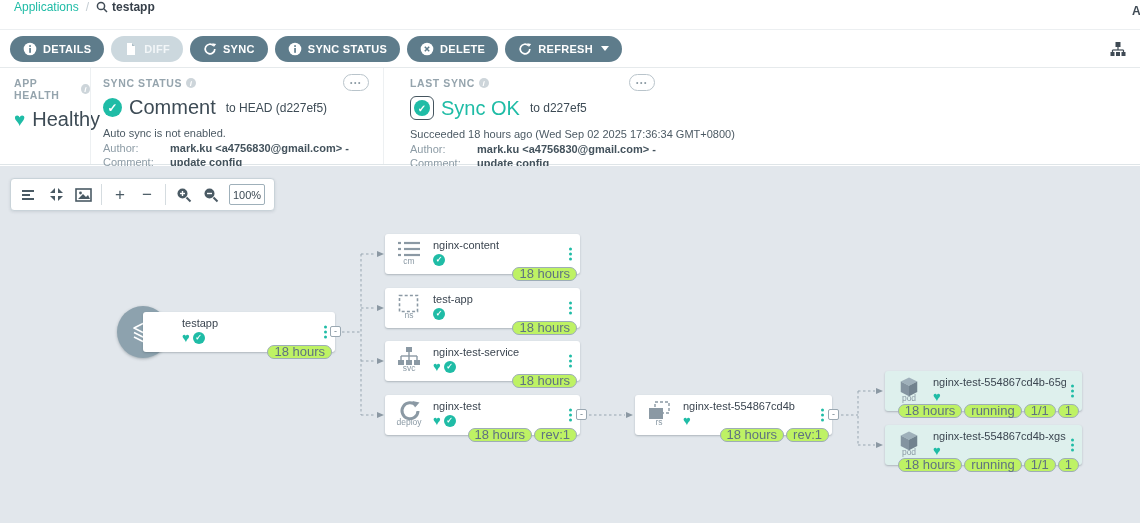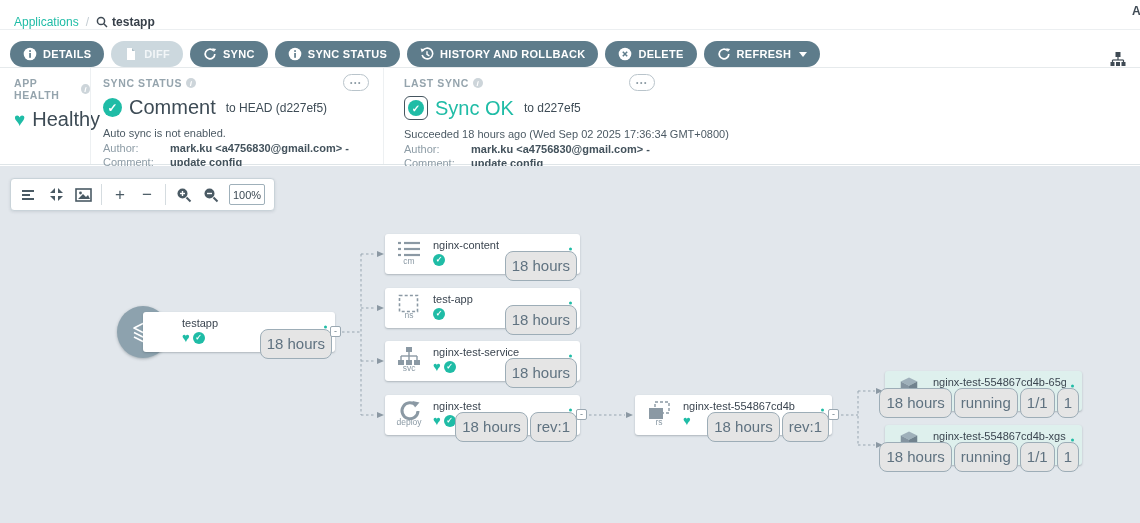--- a/index.html
+++ b/index.html
@@ -4,47 +4,47 @@
 <style>
   :root{
     --accent:#1fbca6; --btn:#5e7c8b; --btn-dis:#ccd8de; --graph-bg:#e2e7ec;
     --pod-bg:#def0ed; --dark:#3d4b55; --gray:#8d9ca6; --edge:#97a5b0;
   }
   *{box-sizing:border-box;margin:0;padding:0}
   html,body{width:1140px;height:523px;overflow:hidden;background:#fff;
     font-family:"Liberation Sans",sans-serif;position:relative}
 
   
-  .crumbbar{height:30px;display:flex;align-items:flex-end;padding:0 14px;
+  .crumbbar{height:30px;display:flex;align-items:flex-start;padding:0 14px;
     border-bottom:1px solid #eceff1;font-size:12px;gap:7px;position:relative}
   .crumb-link{color:var(--accent);cursor:pointer;text-decoration:none}
   .crumb-sep{color:#c3ccd2}
   .crumb-app{display:flex;align-items:center;gap:4px;font-weight:bold;color:#363f49;cursor:pointer}
   .partial-glyph{position:absolute;right:-4px;top:4px;width:12px;height:12px;overflow:hidden;color:#3f4a54;font-weight:bold;font-size:12px}
 
   
-  .toolbar{height:38px;display:flex;align-items:flex-end;gap:7px;padding:0 10px;
+  .toolbar{height:38px;display:flex;align-items:center;gap:7px;padding:0 10px;
     border-bottom:1px solid #e6eaec;position:relative}
   .tb-btn{height:26px;border-radius:13px;background:var(--btn);color:#fff;border:none;
     font-family:"Liberation Sans",sans-serif;font-size:11px;font-weight:bold;letter-spacing:.3px;
     padding:0 13px;display:inline-flex;align-items:center;gap:6px;cursor:pointer;white-space:nowrap}
   .tb-btn.disabled{background:var(--btn-dis);color:#f2f6f8;cursor:default}
   .tb-ic{display:inline-flex;width:14px;height:14px}
   .tb-ic svg{width:14px;height:14px}
   .caret{width:0;height:0;border-left:4px solid transparent;border-right:4px solid transparent;
     border-top:5px solid #fff;margin-left:2px}
   .tb-right{margin-left:auto;display:flex;align-items:center;padding-right:4px}
   .net-ic{width:16px;height:16px;cursor:pointer}
 
   
   .statuspanel{height:97px;display:flex;border-bottom:1px solid #dfe5e8;background:#fff}
   .sp-section{padding:9px 0 0 14px;position:relative}
   .sp-health{width:90px}
   .sp-sync{width:293px;border-left:1px solid #edf0f2;padding-left:12px}
-  .sp-last{flex:1;border-left:1px solid #edf0f2;padding-left:20px}
+  .sp-last{flex:1;border-left:1px solid #edf0f2;padding-left:26px}
   .sp-label{font-size:10.5px;font-weight:bold;letter-spacing:.6px;color:#95a4ad;
     display:flex;align-items:center;gap:4px}
   .info-dot{width:10px;height:10px;border-radius:50%;background:#cdd5da;color:#fff;
     font-size:8px;font-weight:bold;display:inline-flex;align-items:center;justify-content:center;font-style:italic}
   .sp-bigrow{display:flex;align-items:center;gap:7px;margin-top:7px}
   .big-status{font-size:20px;font-weight:500;color:var(--dark);white-space:nowrap}
   .big-status.teal{color:var(--accent)}
   .rev{font-size:12px;font-weight:normal;color:var(--dark);margin-left:3px;white-space:nowrap}
   .heart-big{color:var(--accent);font-size:19px;line-height:1}
   .chk{border-radius:50%;background:var(--accent);color:#fff;display:inline-flex;
@@ -87,22 +87,22 @@
     font-size:8.5px;color:#8b9aa5;line-height:9px}
   .node-body{position:absolute;left:48px;top:5px;right:16px}
   .node.app .node-body{left:39px}
   .node-title{font-size:11px;color:#3b4550;white-space:nowrap;overflow:hidden}
   .health-row{display:flex;align-items:center;gap:3px;margin-top:2px;height:13px}
   .heart-sm{color:var(--accent);font-size:13px;line-height:1}
   .kebab{position:absolute;right:5px;top:50%;transform:translateY(-50%);
     display:flex;flex-direction:column;gap:2px;padding:3px;cursor:pointer}
   .kebab i{width:3px;height:3px;border-radius:50%;background:var(--accent)}
   .badges{position:absolute;right:3px;bottom:-7px;display:flex;gap:2px}
-  .badge{background:#e5e5e5;border:1px solid #9dadb7;border-radius:8px;padding:8px 6px;
-    font-size:15px;color:#5f7280;line-height:12px;white-space:nowrap}
+  .badge{background:#bef264;border:1px solid #9dadb7;border-radius:8px;padding:0 6px;
+    font-size:13px;color:#5f7280;line-height:12px;white-space:nowrap}
   .app-circle{position:absolute;width:52px;height:52px;border-radius:50%;background:#8da2ae;
     box-shadow:0 1px 3px rgba(50,65,75,.35);display:flex;align-items:center;justify-content:center;cursor:pointer}
   .app-circle svg{width:30px;height:30px}
   .stub{position:absolute;width:11px;height:11px;background:#fff;border:1px solid #9aa8b2;
     border-radius:2px;font-size:9px;color:#6b7d88;display:flex;align-items:center;
     justify-content:center;line-height:1;cursor:pointer}
 </style>
 </head>
 <body>
 
@@ -153,30 +153,20 @@
       </button>
       <button class="tb-btn">
         <span class="tb-ic">
           <svg viewBox="0 0 14 14">
             <circle cx="7" cy="7" r="6.3" fill="#fff"></circle>
             <rect x="6.2" y="3.2" width="1.7" height="1.7" fill="#5e7c8b"></rect>
             <rect x="6.2" y="6" width="1.7" height="4.8" fill="#5e7c8b"></rect>
           </svg>
         </span>
         <span>SYNC STATUS</span>
-      </button>
-      <button class="tb-btn">
-        <span class="tb-ic">
-          <svg viewBox="0 0 14 14">
-            <path d="M2.5,4 a5.4,5.4 0 1 1 -0.4,4" fill="none" stroke="#fff" stroke-width="1.6"></path>
-            <polygon points="0.6,1.5 4.6,2.2 1.8,5.4" fill="#fff"></polygon>
-            <path d="M7,4.2 V7.4 L9.4,8.8" fill="none" stroke="#fff" stroke-width="1.4"></path>
-          </svg>
-        </span>
-        <span>HISTORY AND ROLLBACK</span>
       </button>
       <button class="tb-btn">
         <span class="tb-ic">
           <svg viewBox="0 0 14 14">
             <circle cx="7" cy="7" r="6.3" fill="#fff"></circle>
             <path d="M4.8,4.8 L9.2,9.2 M9.2,4.8 L4.8,9.2" stroke="#5e7c8b" stroke-width="1.5"></path>
           </svg>
         </span>
         <span>DELETE</span>
       </button>

